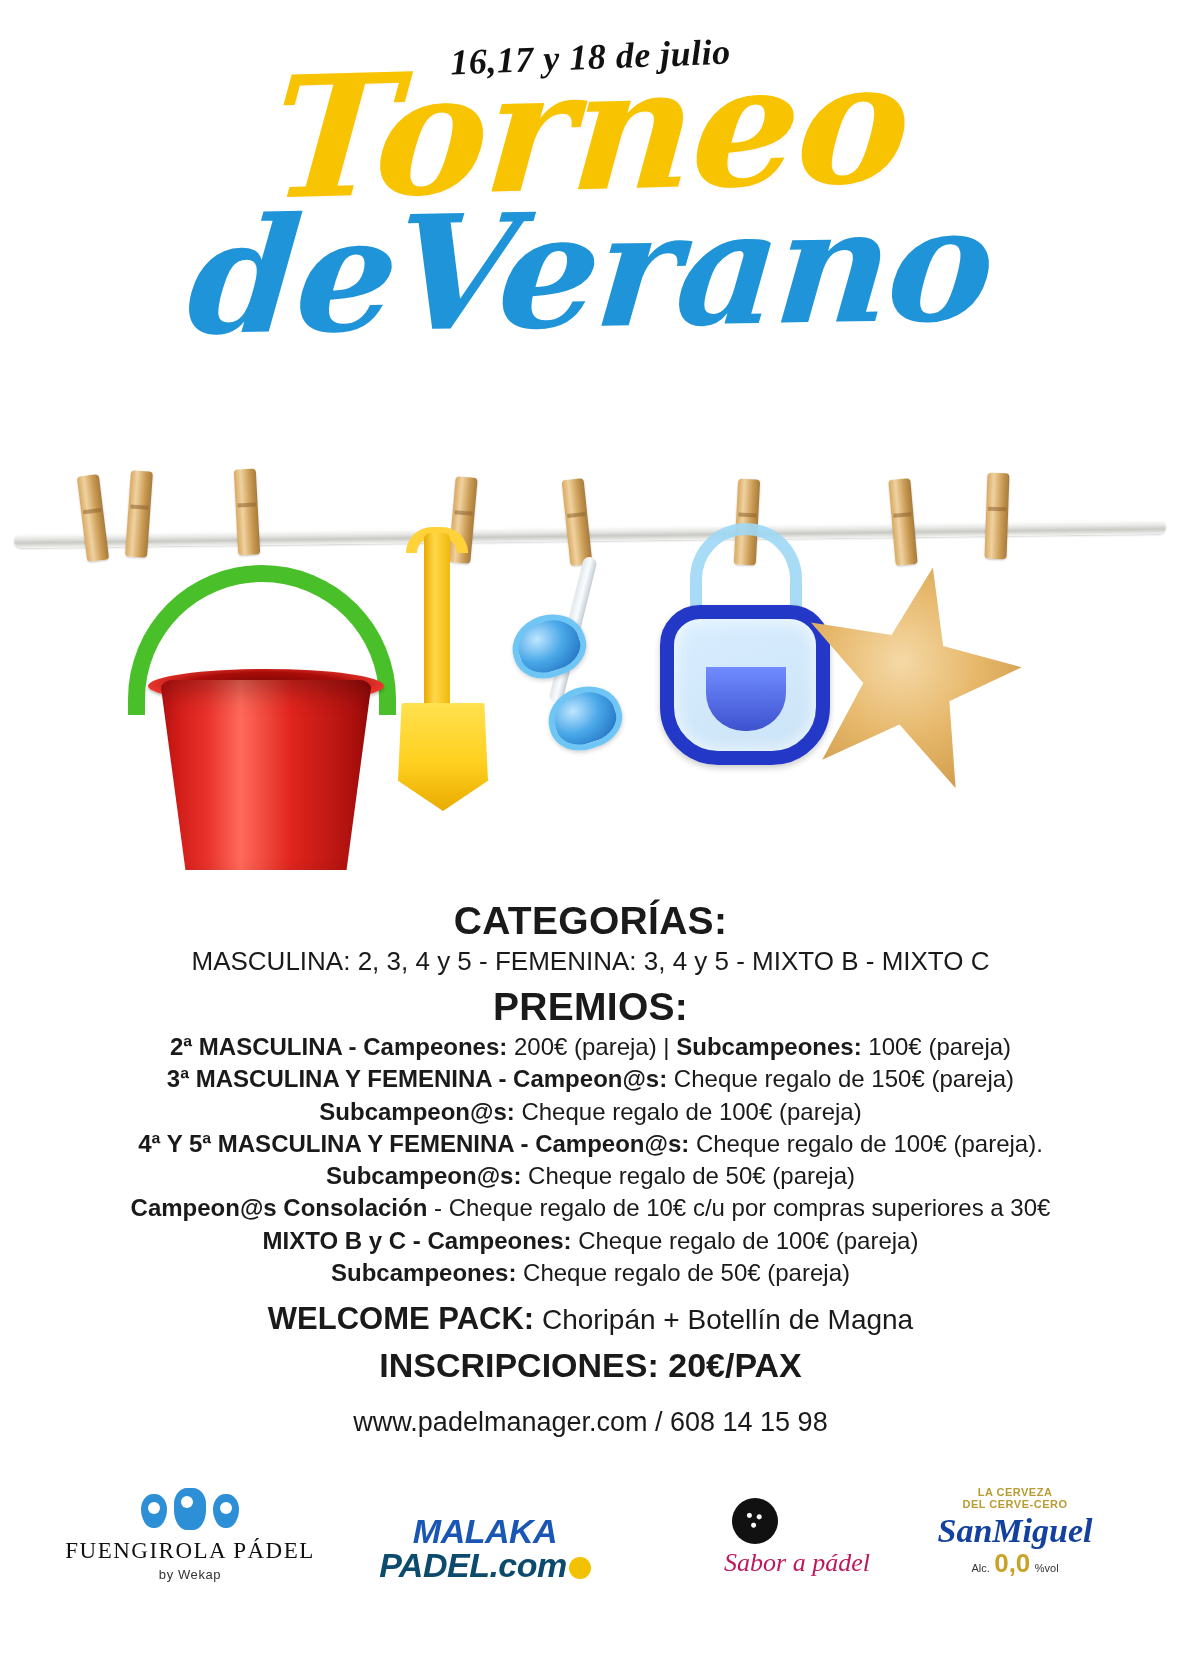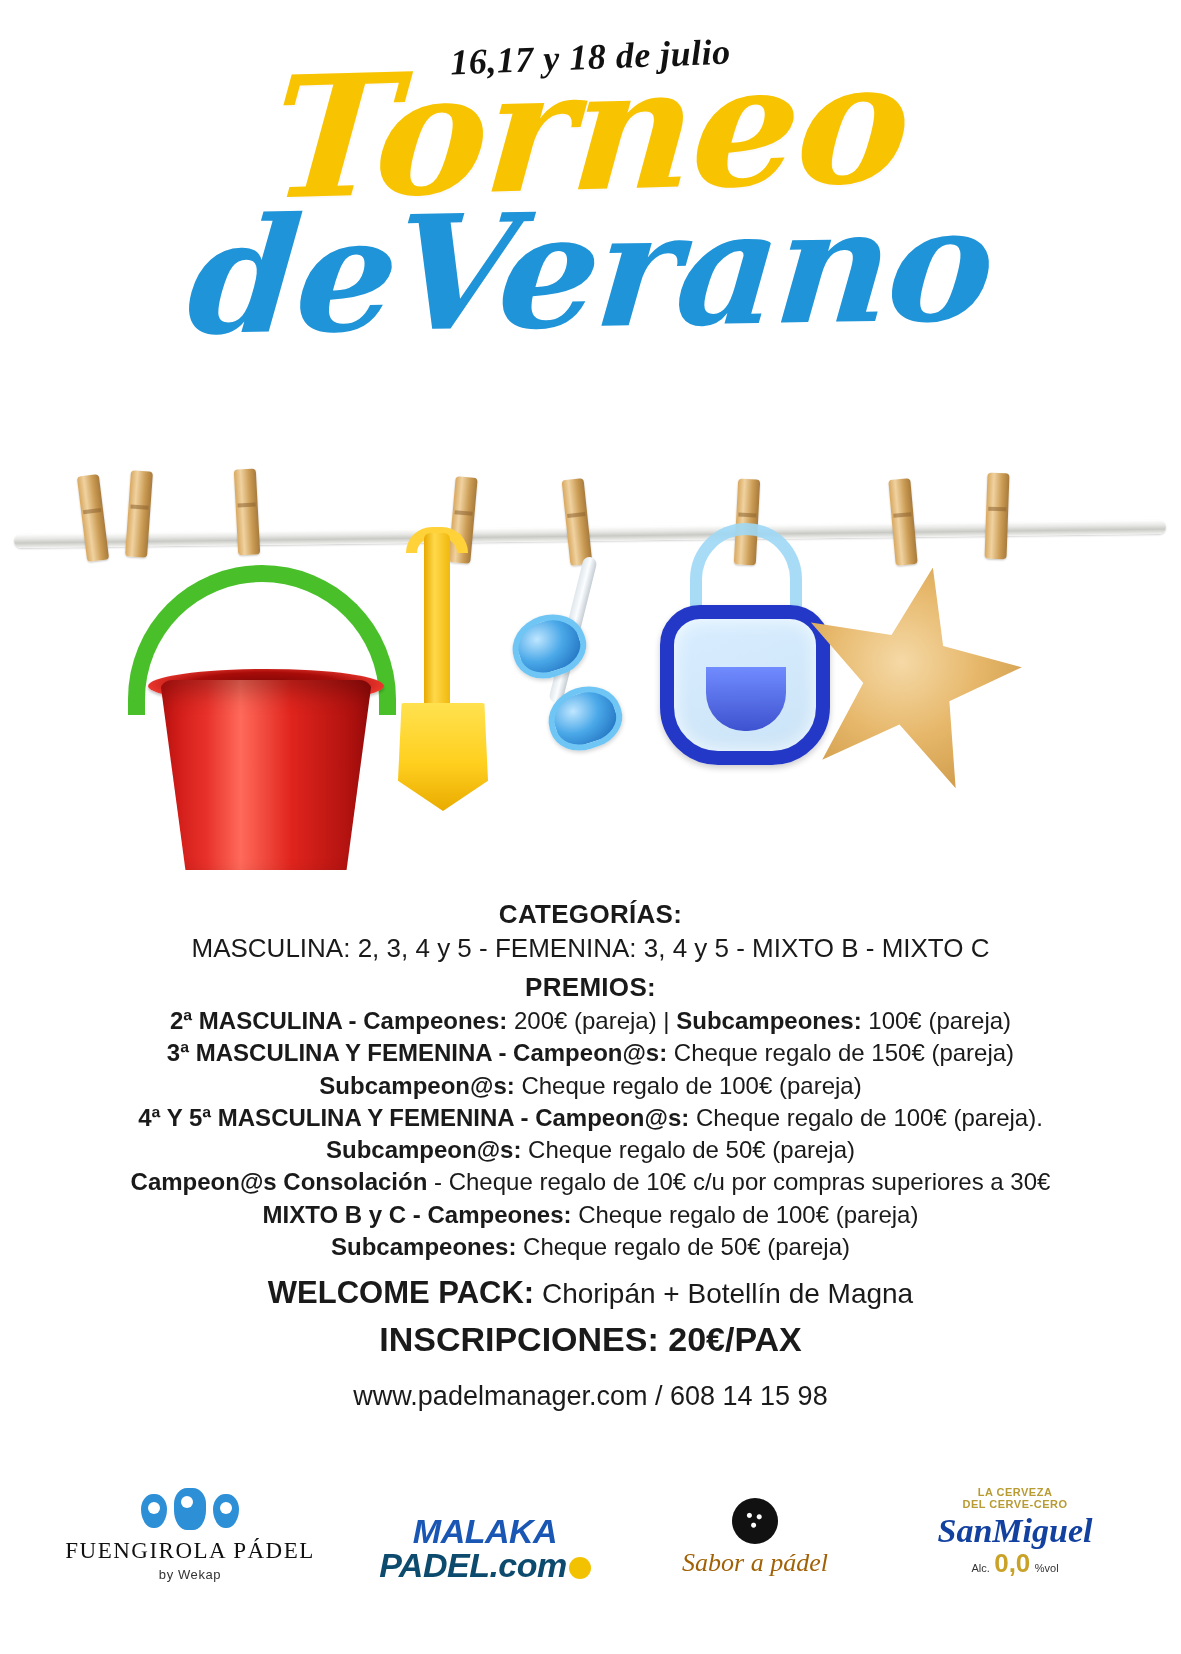--- a/index.html
+++ b/index.html
@@ -234,21 +234,21 @@
 
   
   .content {
     position: absolute;
     top: 895px;
     left: 0;
     width: 1181px;
     text-align: center;
   }
   .h-section {
-    font-size: 26px;
+    font-size: 39px;
     font-weight: bold;
     letter-spacing: .3px;
     margin: 4px 0 3px;
   }
   .cat-line {
     font-size: 26px;
     margin: 0 0 8px;
   }
   .prize-line {
     font-size: 24px;
@@ -339,21 +339,21 @@
   .sabor-ball::before {
     content:""; position:absolute; left: 9px; top: 9px;
     width: 28px; height: 28px; border-radius: 50%;
     background: radial-gradient(circle at 30% 30%, #fff 0 2px, transparent 3px),
                 radial-gradient(circle at 65% 35%, #fff 0 2px, transparent 3px),
                 radial-gradient(circle at 45% 65%, #fff 0 2px, transparent 3px),
                 #111;
   }
   .sabor-text {
     font-family: "Liberation Serif", serif;
-    font-size: 26px; font-style: italic; color: #a16207;
+    font-size: 26px; font-style: italic; color: #be185d; text-align: right;
   }
 
   .sm-top { font-size: 11px; font-weight: bold; color:#b89b33; letter-spacing: .5px; }
   .sm-top2 { font-size: 11px; font-weight: bold; color:#b89b33; letter-spacing: .5px; margin-bottom: 4px;}
   .sm-name {
     font-family: "Liberation Serif", serif;
     font-size: 34px; font-weight: bold; font-style: italic; color: #1341a0;
     line-height: 1;
   }
   .sm-zero { font-size: 26px; font-weight: bold; color: #c9a227; }

